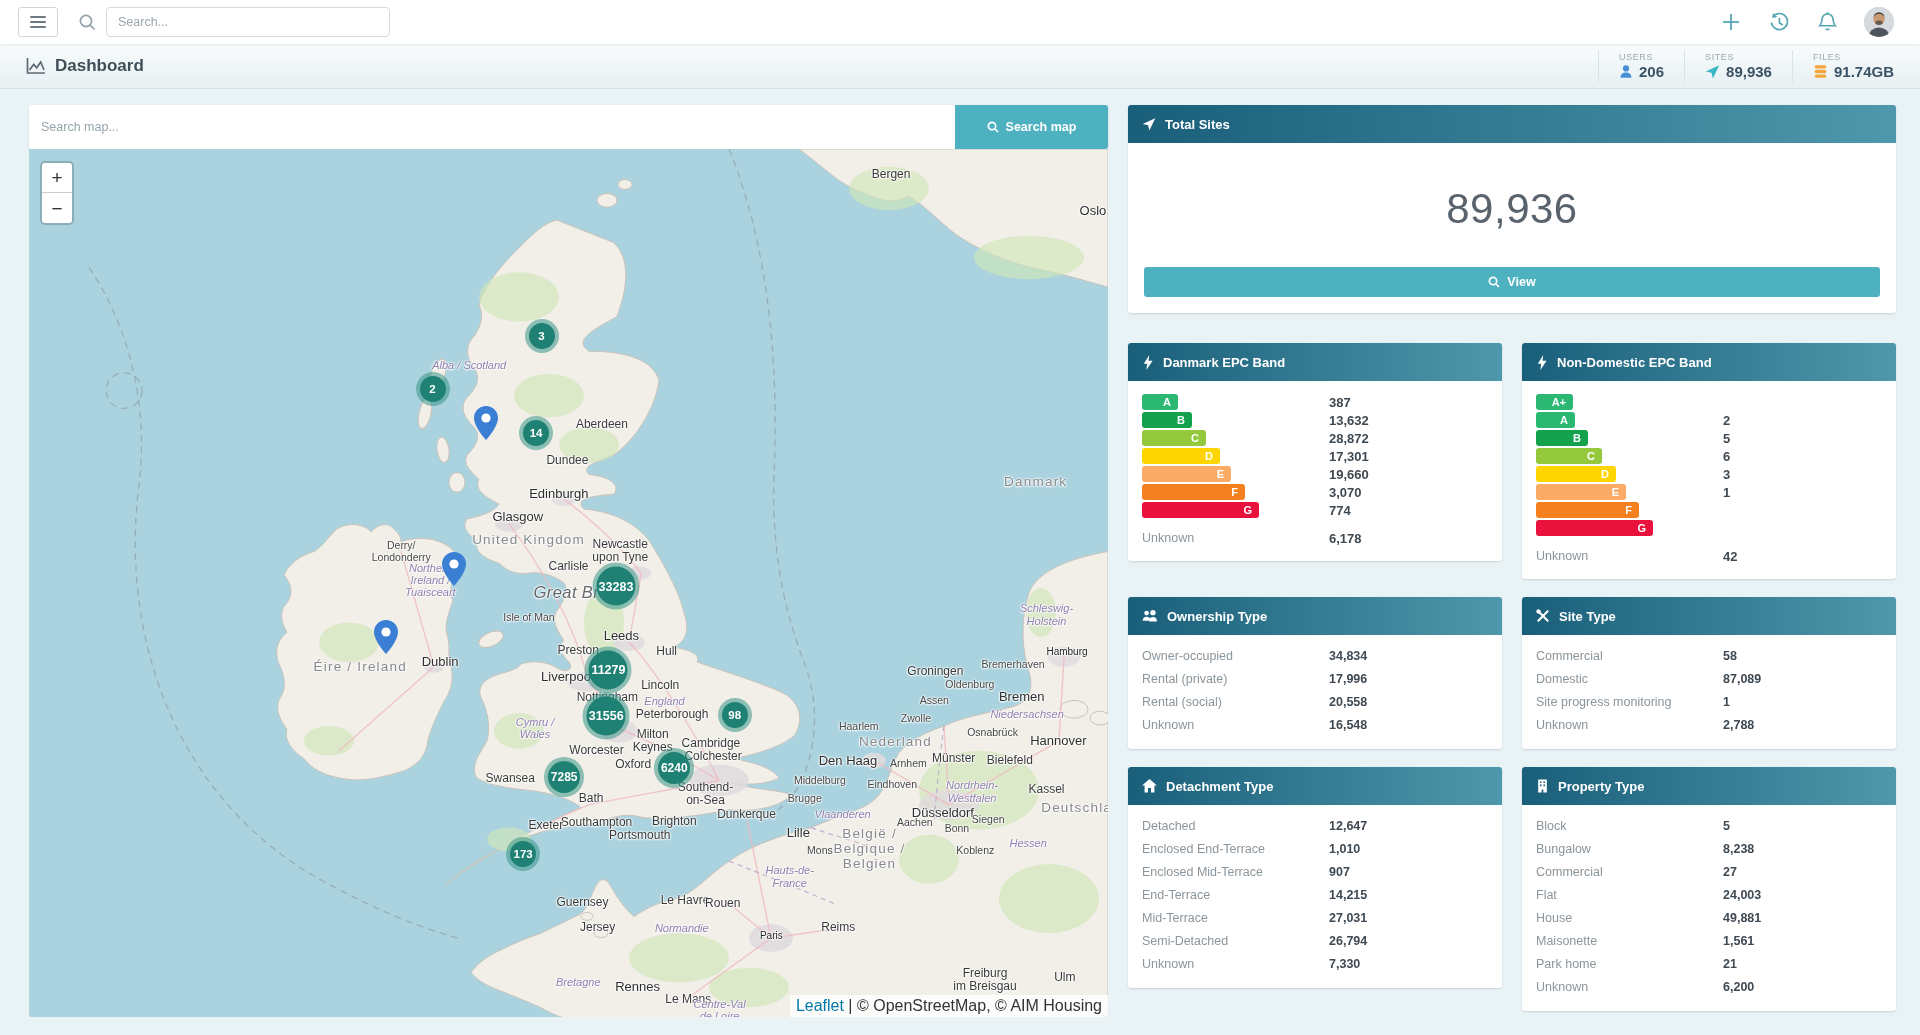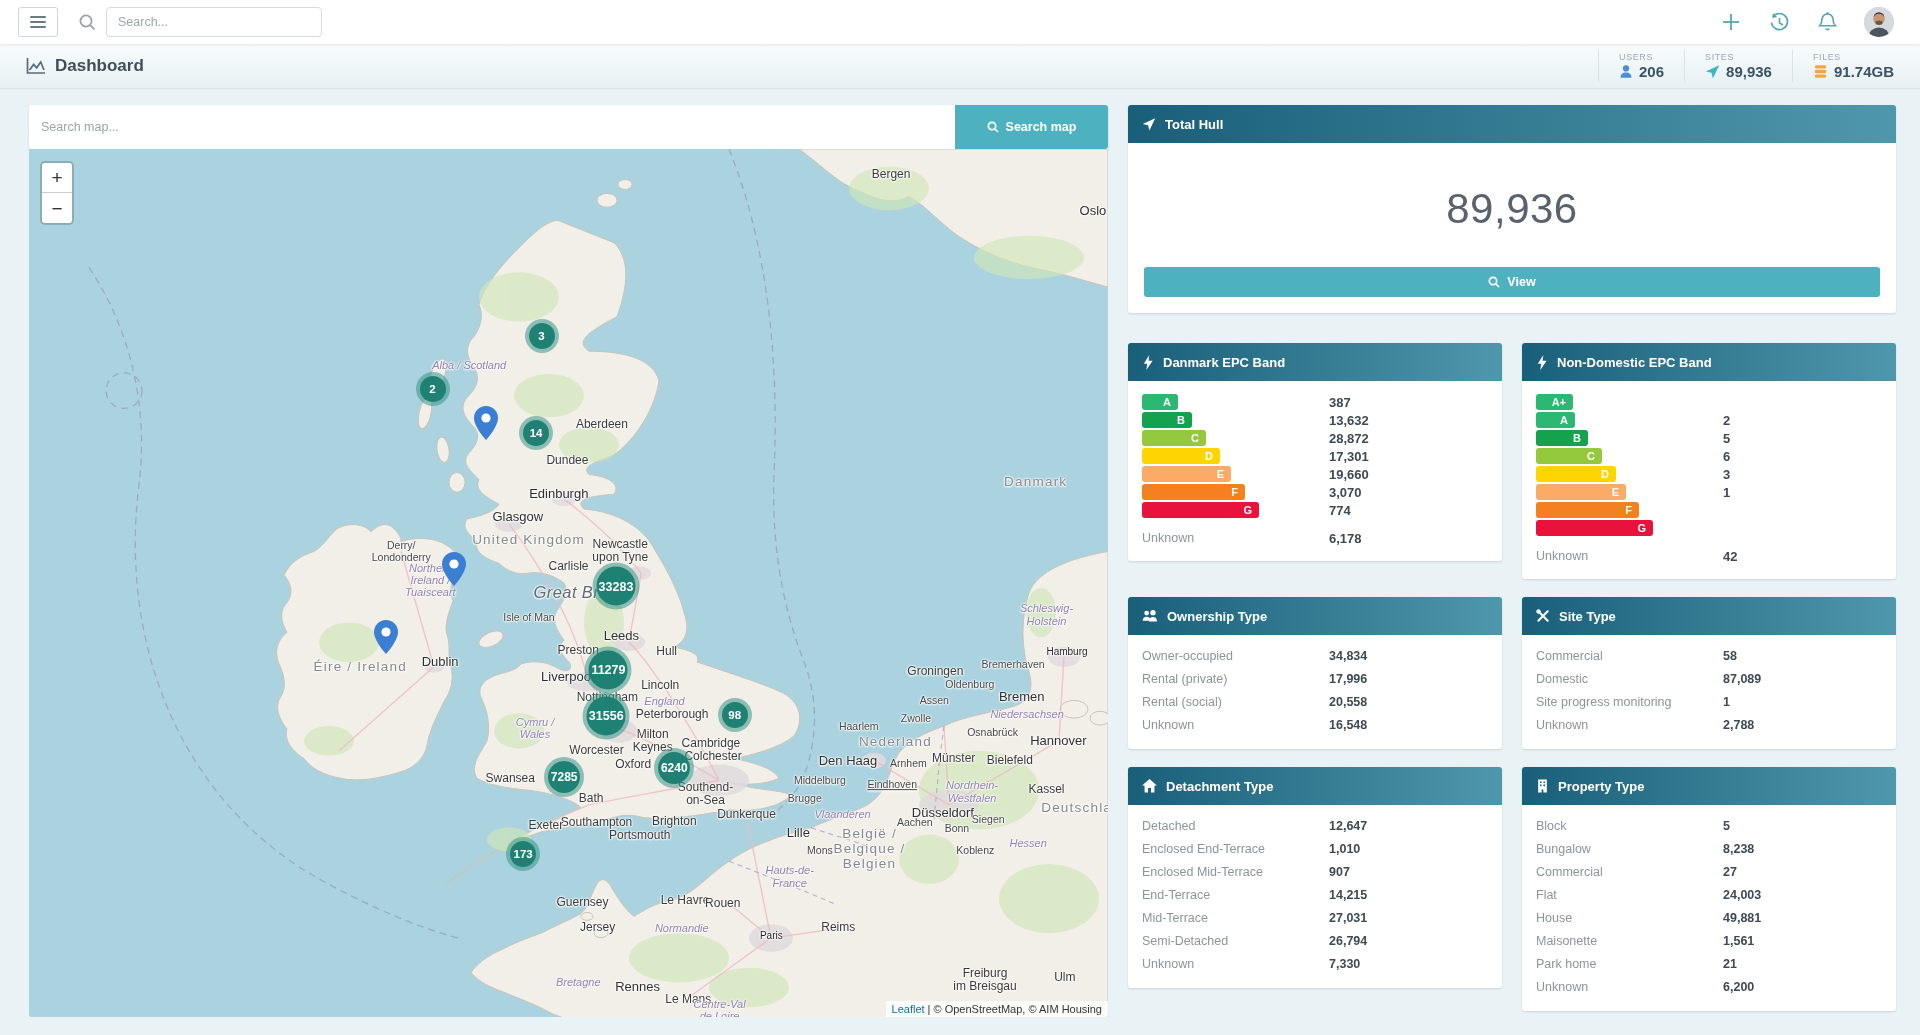--- a/index.html
+++ b/index.html
@@ -7,21 +7,21 @@
     font-family:"Liberation Sans", sans-serif; }
 
   
   .navbar { height:44px; background:#fff; display:flex; align-items:center;
     padding:0 26px 0 18px; box-shadow:0 1px 3px rgba(40,60,70,.12); position:relative; z-index:5; }
   .hamburger { width:40px; height:30px; border:1px solid #ced6da; border-radius:3px;
     background:#fff; display:flex; flex-direction:column; justify-content:center;
     align-items:center; gap:3px; cursor:pointer; }
   .hamburger span { width:16px; height:2px; background:#6e7a82; border-radius:1px; }
   .nav-search-icon { margin-left:20px; display:flex; align-items:center; }
-  .nav-search-input { margin-left:10px; width:216px; height:30px; border:1px solid #d5dce0;
+  .nav-search-input { margin-left:10px; width:284px; height:30px; border:1px solid #d5dce0;
     border-radius:4px; padding:0 11px; font-size:12.5px; color:#4a5860; outline:none;
     font-family:"Liberation Sans", sans-serif; }
   .nav-search-input::placeholder { color:#9aa7ae; }
   .nav-right { margin-left:auto; display:flex; align-items:center; gap:26px; }
   .nav-ico { display:flex; align-items:center; cursor:pointer; }
   .avatar { width:30px; height:30px; border-radius:50%; overflow:hidden; cursor:pointer;
     background:#d8dcdf; }
 
   
   .subheader { height:45px; background:linear-gradient(180deg,#f9fcfd 0%,#e7f0f3 100%);
@@ -52,21 +52,21 @@
     border-radius:0 0 3px 3px; }
   .map svg.geo { position:absolute; left:0; top:0; width:100%; height:100%; }
 
   .zoomctl { position:absolute; left:11px; top:12px; width:34px; border:2px solid rgba(0,0,0,.18);
     border-radius:5px; overflow:hidden; z-index:30; }
   .zoomctl button { display:block; width:30px; height:30px; background:#fff; border:none;
     font-size:19px; color:#333; cursor:pointer; line-height:1; font-family:"Liberation Sans",sans-serif; }
   .zoomctl button:first-child { border-bottom:1px solid #ccc; }
 
   .attribution { position:absolute; right:0; bottom:0; background:rgba(255,255,255,.78);
-    font-size:11px; color:#333; padding:2px 6px; z-index:30; }
+    font-size:16px; color:#333; padding:2px 6px; z-index:30; }
   .attribution .lf { color:#0078a8; cursor:pointer; }
 
   .mlabel { position:absolute; transform:translate(-50%,-50%); white-space:pre-line;
     text-align:center; line-height:1.12; z-index:10; pointer-events:none;
     text-shadow:0 0 2px #fff,0 0 2px #fff,0 0 3px #fff,0 1px 2px #fff; }
   .city    { font-size:12px;   color:#393939; }
   .city-lg { font-size:13px;   color:#2e2e2e; }
   .city-xl { font-size:10px; color:#262626; }
   .city-sm { font-size:10.5px; color:#464646; }
   .region  { font-size:11px; font-style:italic; color:#8e7fae; }
@@ -399,21 +399,21 @@
           <span class="mlabel city-sm" style="left: 76.9%; top: 66.6%;">Haarlem</span>
           <span class="mlabel city-lg" style="left: 75.9%; top: 70.5%;">Den Haag</span>
           <span class="mlabel country" style="left: 80.3%; top: 68.3%;">Nederland</span>
           <span class="mlabel city-sm" style="left: 73.3%; top: 72.8%;">Middelburg</span>
           <span class="mlabel city-sm" style="left: 71.9%; top: 74.9%;">Brugge</span>
           <span class="mlabel region" style="left: 75.4%; top: 76.6%;">Vlaanderen</span>
           <span class="mlabel country" style="left: 77.9%; top: 80.6%;">België /
 Belgique /
 Belgien</span>
           <span class="mlabel city-sm" style="left: 73.3%; top: 80.9%;">Mons</span>
-          <span class="mlabel city-sm" style="left: 80%; top: 73.3%; text-decoration: underline;">Eindhoven</span>
+          <span class="mlabel city-sm" style="left: 80%; top: 73.3%;">Eindhoven</span>
           <span class="mlabel city-sm" style="left: 81.5%; top: 70.9%;">Arnhem</span>
           <span class="mlabel city-sm" style="left: 82.2%; top: 65.7%;">Zwolle</span>
           <span class="mlabel city-sm" style="left: 83.9%; top: 63.6%;">Assen</span>
           <span class="mlabel city-sm" style="left: 87.2%; top: 61.8%;">Oldenburg</span>
           <span class="mlabel city-sm" style="left: 91.2%; top: 59.5%;">Bremerhaven</span>
           <span class="mlabel city-lg" style="left: 92%; top: 63.1%;">Bremen</span>
           <span class="mlabel city-xl" style="left: 96.2%; top: 58%;">Hamburg</span>
           <span class="mlabel region" style="left: 94.3%; top: 53.6%;">Schleswig-
 Holstein</span>
           <span class="mlabel region" style="left: 92.5%; top: 65.1%;">Niedersachsen</span>
@@ -493,21 +493,21 @@
     </div>
   </div>
 
   <div class="right-col">
 
     <div class="card">
       <div class="card-header">
         <svg width="14" height="14" viewBox="0 0 18 18" fill="#fff">
           <path d="M1 9 L17 1.5 L9.5 17.5 L7.8 10.6 Z"></path>
         </svg>
-        <span>Total Hull</span>
+        <span>Total Sites</span>
       </div>
       <div class="ts-body">
         <div class="ts-number">89,936</div>
         <button class="btn-teal">
           <svg width="12" height="12" viewBox="0 0 18 18" fill="none" stroke="#fff" stroke-width="2.4">
             <circle cx="7.5" cy="7.5" r="5.5"></circle>
               <line x1="11.8" y1="11.8" x2="16.5" y2="16.5"></line>
           </svg>
           <span>View</span>
         </button>

